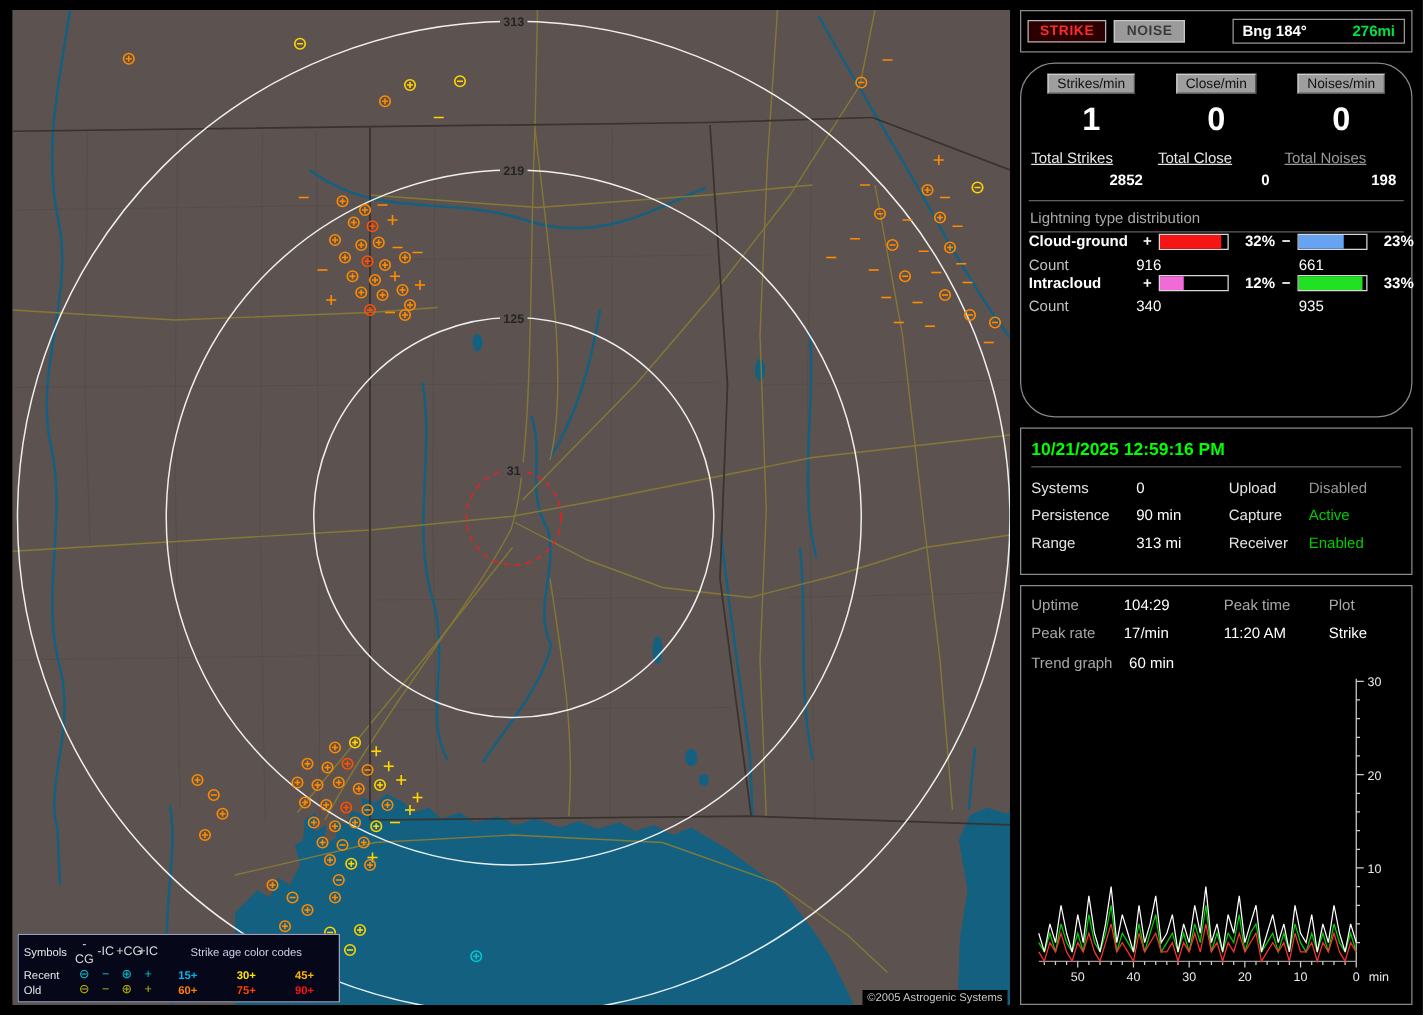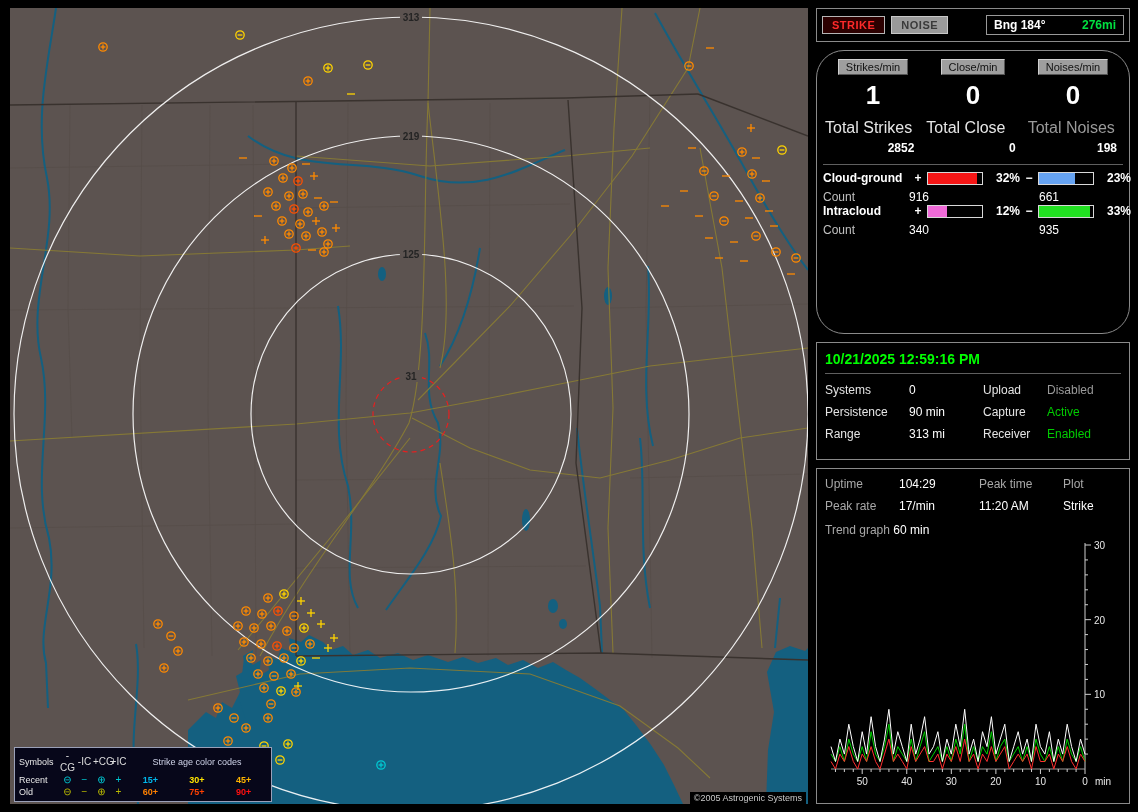--- a/index.html
+++ b/index.html
@@ -30,21 +30,21 @@
              font-size:11px;padding:2px 9px;font-family:inherit;letter-spacing:.5px;cursor:pointer;}
   .bng{margin-left:auto;background:#000;border:1px solid #999;padding:2px 7px;width:122px;
        display:flex;justify-content:space-between;font-weight:bold;font-size:12px;color:#fff;}
   .bng .dist{color:#00e040;}
   .stats-box{height:284px;flex:none;padding:8px 6px;border-radius:28px;}
   .rates{display:grid;grid-template-columns:1fr 1fr 1fr;text-align:center;}
   .rate-btn{display:inline-block;background:#9e9e9e;color:#111;font-size:11px;padding:1px 7px;
             border:1px solid #cfcfcf;border-right-color:#555;border-bottom-color:#555;cursor:pointer;}
   .big{font-size:26px;font-weight:bold;color:#fff;margin-top:5px;}
   .totals{display:grid;grid-template-columns:1fr 1fr 1fr;margin-top:8px;padding:0 2px;column-gap:8px;}
-  .tlabel{font-size:16px;color:#e6e6e6;}
+  .tlabel{font-size:12px;color:#e6e6e6;text-decoration:underline;}
   .tlabel.dim{color:#9a9a9a;}
   .tval{font-size:12px;color:#fff;font-weight:bold;text-align:right;padding-right:4px;margin-top:4px;}
   .div{border:none;border-top:1px solid #5f5f5f;margin:9px 0 6px;}
   .dist-title{color:#a8a8a8;font-size:12px;padding:0 1px 4px;border-bottom:1px solid #5f5f5f;}
   .drow{display:grid;grid-template-columns:86px 12px 56px 34px 12px 56px 34px;align-items:center;
         column-gap:3px;margin-top:0;}
   .dlabel{color:#fff;font-weight:bold;}
   .sign{color:#fff;text-align:center;font-weight:bold;}
   .bar{height:11px;border:1px solid #d8d8d8;background:#000;}
   .bar i{display:block;height:100%;width:0;}
@@ -56,21 +56,21 @@
   .datetime{color:#00ff00;font-weight:bold;font-size:14px;border-bottom:1px solid #5f5f5f;
             padding-bottom:6px;margin-bottom:9px;}
   .sgrid{display:grid;grid-template-columns:84px 74px 64px auto;row-gap:8px;}
   .slabel{color:#e4e4e4;}
   .sval{color:#fff;}
   .trend-box{flex:1;padding:8px;display:flex;flex-direction:column;}
   .ugrid{display:grid;grid-template-columns:74px 80px 84px auto;row-gap:8px;}
   .ulabel{color:#a8a8a8;}
   .uval{color:#fff;}
   .trendrow{margin-top:10px;}
-  .trendrow .ulabel{}
+  .trendrow .ulabel{margin-right:10px;}
   #trend{margin-top:2px;}
 </style>
 </head>
 <body>
 
 <div class="map">
   <svg id="map-svg" viewBox="0 0 798 796" width="798" height="796">
     <rect width="798" height="796" fill="#5c5350"></rect>
 
     <g stroke="#524944" stroke-width="0.8" fill="none" opacity="0.55">
@@ -479,20 +479,21 @@
       <div>
           <div class="tlabel">Total Close</div>
            <div class="tval">0</div>
         </div>
       <div>
           <div class="tlabel dim">Total Noises</div>
            <div class="tval">198</div>
         </div>
     </div>
     <hr class="div">
+    <div class="dist-title">Lightning type distribution</div>
 
     <div class="drow">
       <span class="dlabel">Cloud-ground</span>
       <span class="sign">+</span>
       <span class="bar">
           <i style="width: 91.52%; background: rgb(245, 21, 21);"></i>
         </span>
       <span class="pct">32%</span>
       <span class="sign">−</span>
       <span class="bar">

